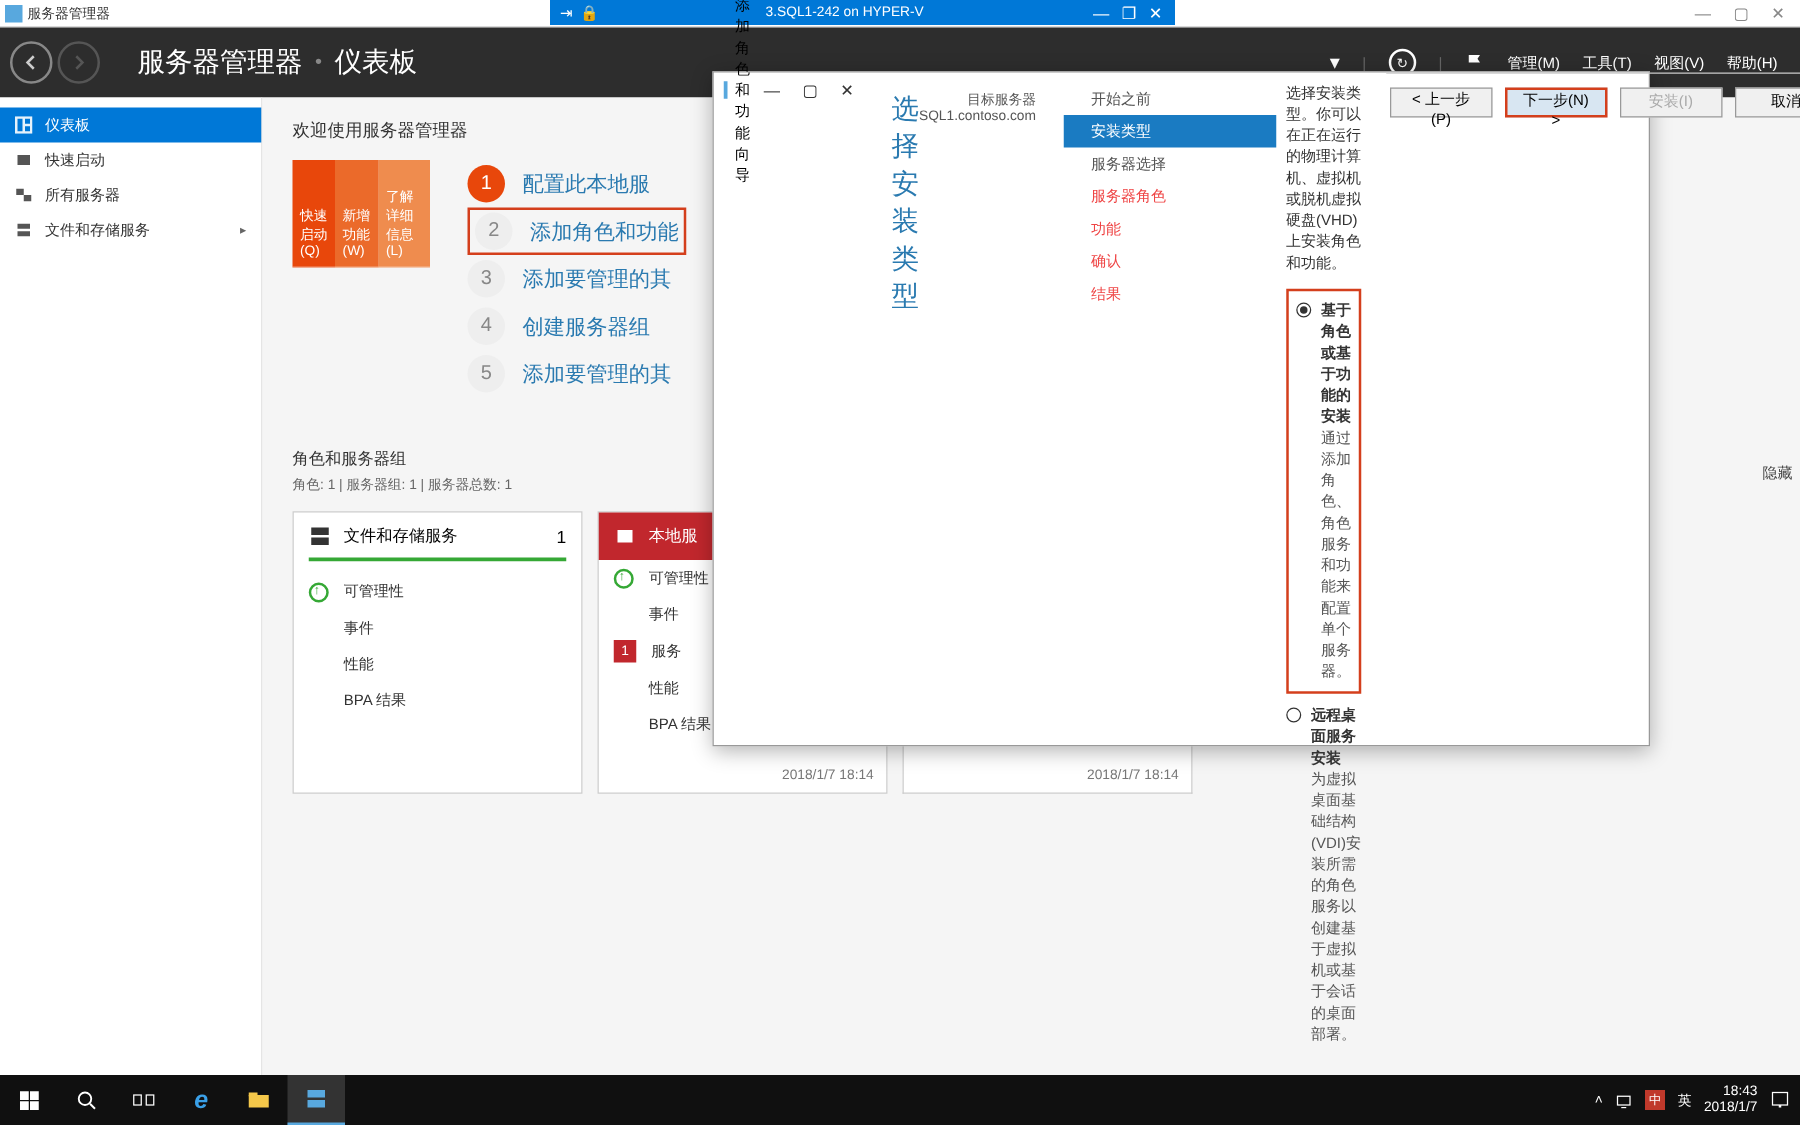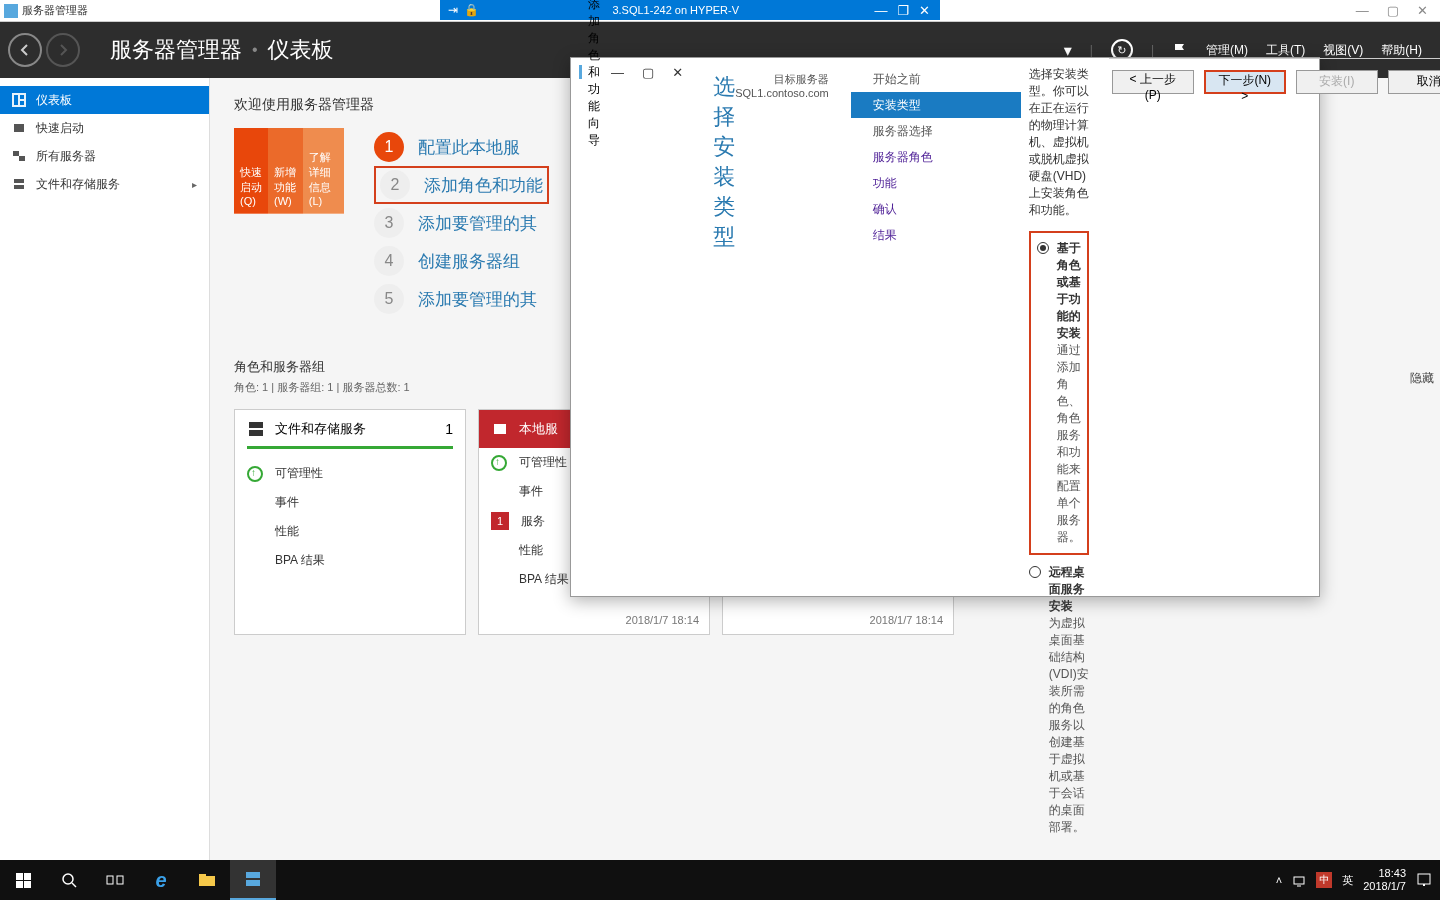--- a/index.html
+++ b/index.html
@@ -75,21 +75,21 @@
 .wizard-titlebar { height: 28px; display: flex; align-items: center; padding: 0 8px; font-size: 12px; }
 .wizard-titlebar .wicon { width: 14px; height: 14px; background: #58a8de; margin-right: 6px; }
 .wizard-titlebar .wcontrols { margin-left: auto; display: flex; gap: 18px; font-size: 13px; color: #333; }
 .wizard-head { padding: 14px 22px 6px; display: flex; align-items: flex-start; border-bottom: 0; }
 .wizard-head h2 { font-size: 22px; color: #2a7ab0; font-weight: 400; }
 .wizard-head .target { margin-left: auto; text-align: right; font-size: 11px; color: #555; }
 .wizard-body { flex: 1; display: flex; }
 .wizard-nav { width: 170px; padding: 8px 0; text-align: center; }
 .wizard-nav-item { height: 26px; display: flex; align-items: center; padding: 0 22px; font-size: 12px; color: #555; }
 .wizard-nav-item.active { background: #1a7bc2; color: #fff; }
-.wizard-nav-item.disabled { color: #4c1d95; }
+.wizard-nav-item.disabled { color: #ef4444; }
 .wizard-content { flex: 1; padding: 8px 20px 8px 8px; font-size: 12px; color: #333; }
 .wizard-content .desc { margin-bottom: 12px; }
 .radio-box { border: 2px solid #d43f1c; padding: 4px 6px; margin-bottom: 6px; }
 .radio-row { display: flex; align-items: flex-start; gap: 8px; padding: 3px 0; }
 .radio-row .r { width: 12px; height: 12px; border: 1px solid #333; border-radius: 50%; margin-top: 2px; position: relative; flex-shrink: 0; }
 .radio-row .r.checked::after { content: ""; width: 6px; height: 6px; background: #333; border-radius: 50%; position: absolute; left: 2px; top: 2px; }
 .radio-row .rtext b { font-weight: 700; }
 .radio-row .rtext .sub { color: #555; }
 .wizard-footer { height: 46px; border-top: 1px solid #ccc; display: flex; align-items: center; justify-content: flex-end; gap: 10px; padding: 0 3px; }
 .wbtn { min-width: 82px; height: 24px; border: 1px solid #999; background: #f0f0f0; font-size: 12px; padding: 0 10px; cursor: pointer; }

